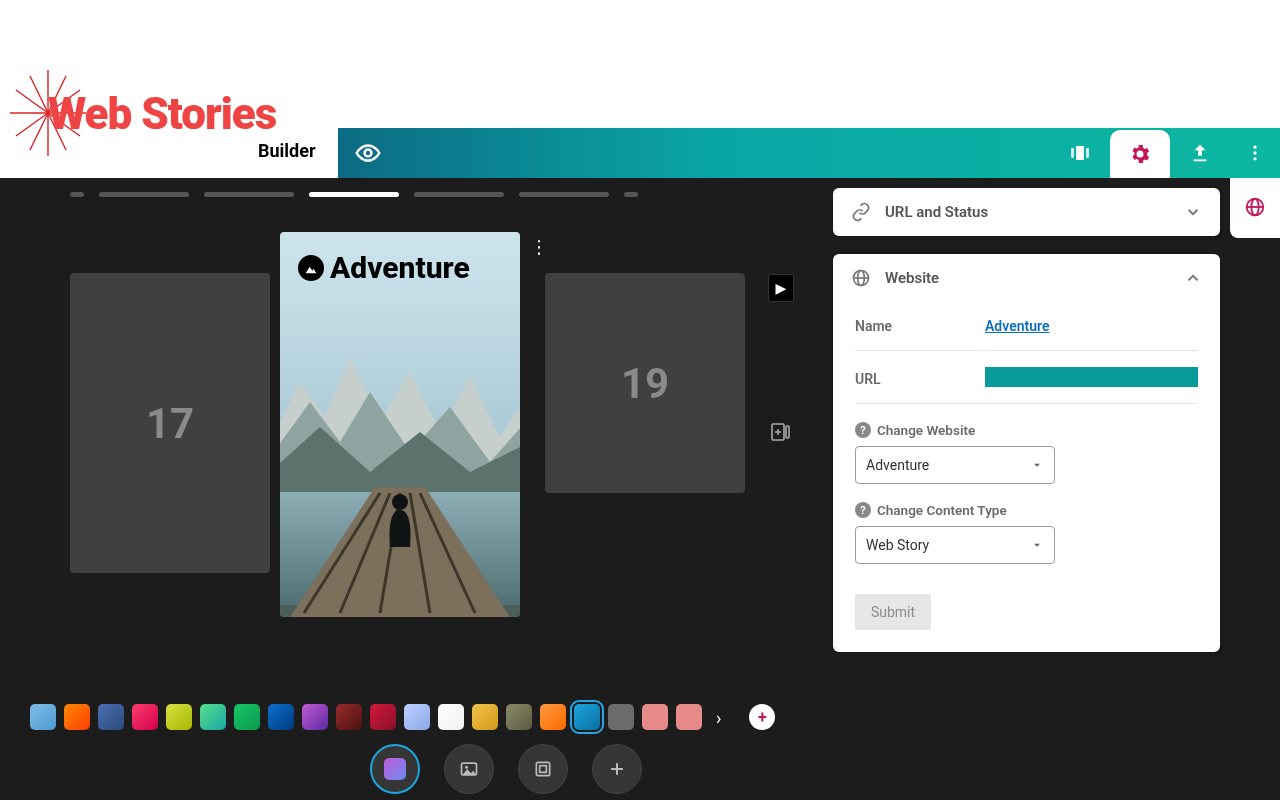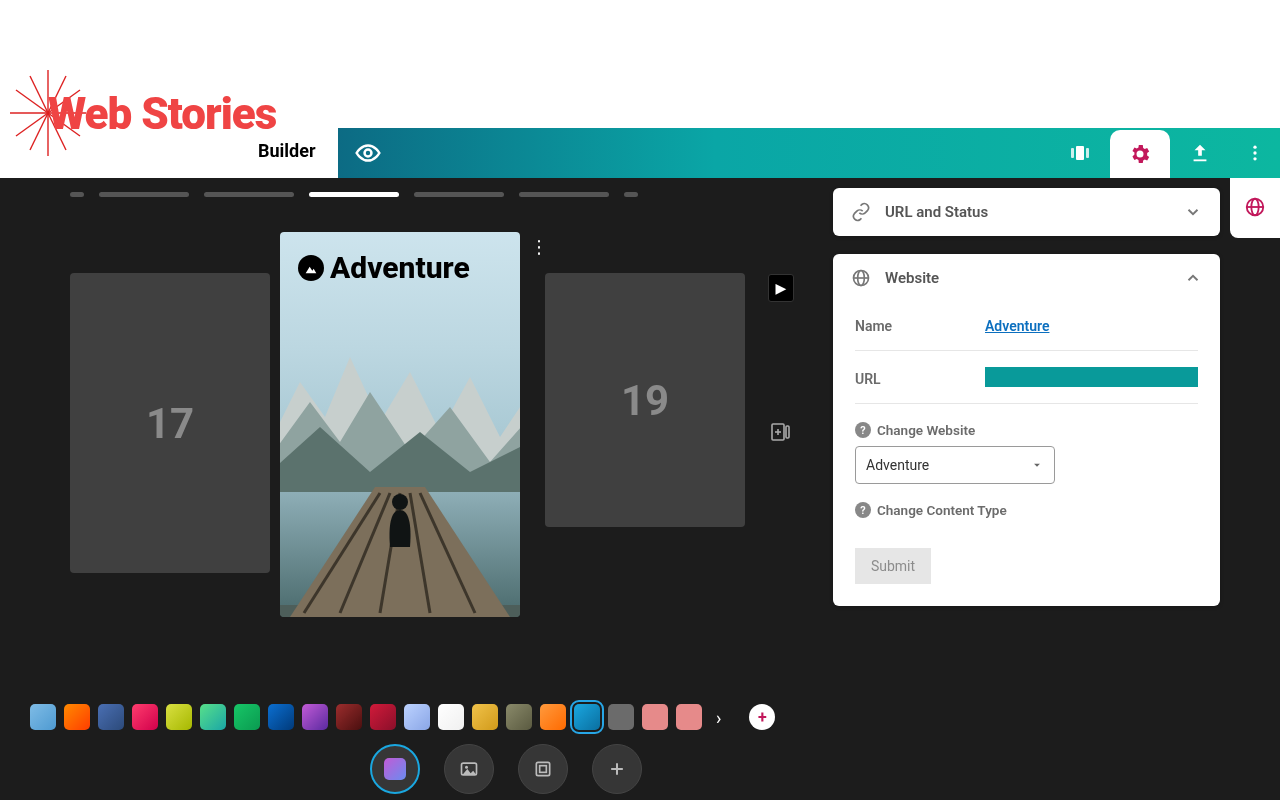--- a/index.html
+++ b/index.html
@@ -25,21 +25,21 @@
 
 
 .timeline { position:absolute; left:70px; top:14px; display:flex; gap:15px; align-items:center; }
 .tick { height:5px; width:40px; background:#555; border-radius:3px; }
 .tick.wide { width:90px; }
 .tick.active { background:#fff; }
 
 
 .card { position:absolute; top:85px; width:240px; height:385px; background:#404040; border-radius:4px; display:flex; align-items:center; justify-content:center; color:#8a8a8a; font-size:42px; font-weight:700; }
 .card.left { left:70px; width:200px; height:300px; top:95px; }
-.card.right{ left:545px; width:200px; height:254px; top:95px; }
+.card.right{ left:545px; width:200px; height:220px; top:95px; }
 .card.center { left:280px; top:54px; width:240px; height:385px; background:#000; padding:0; overflow:hidden; }
 .card.center .story { width:100%; height:100%; position:relative; background:linear-gradient(#cde4ed 0%, #bcd7e1 30%,#a8c8d3 55%,#4a6a6c 100%); }
 .mountains { position:absolute; top:90px; left:-10px; right:-10px; height:170px; }
 .person { position:absolute; left:50%; transform:translateX(-50%); bottom:70px; width:32px; height:55px; }
 .dock { position:absolute; left:0; right:0; bottom:0; height:130px; }
 .story-title { position:absolute; top:18px; left:18px; font-size:30px; font-weight:800; color:#000; display:flex; align-items:center; gap:6px;}
 .story-title .dot{ width:26px; height:26px; border-radius:50%; background:#000; display:inline-flex; align-items:center; justify-content:center;}
 .card-dots { position:absolute; left:530px; top:58px; color:#fff; cursor:pointer; font-size:18px; letter-spacing:2px;}
 
 
@@ -301,20 +301,26 @@
         <span>Adventure</span>
         <svg width="14" height="14" viewBox="0 0 24 24" fill="#666">
             <path d="M7 10l5 5 5-5z"></path>
           </svg>
       </div>
 
       <div class="field-label">
         <span class="help">?</span>
         <span>Change Content Type</span>
       </div>
+      <div class="select">
+        <span>Web Story</span>
+        <svg width="14" height="14" viewBox="0 0 24 24" fill="#666">
+            <path d="M7 10l5 5 5-5z"></path>
+          </svg>
+      </div>
 
       <div class="submit">
           <span>Submit</span>
         </div>
     </div>
   </div>
 </div>
 
 <div class="rail">
   <div class="globe">

